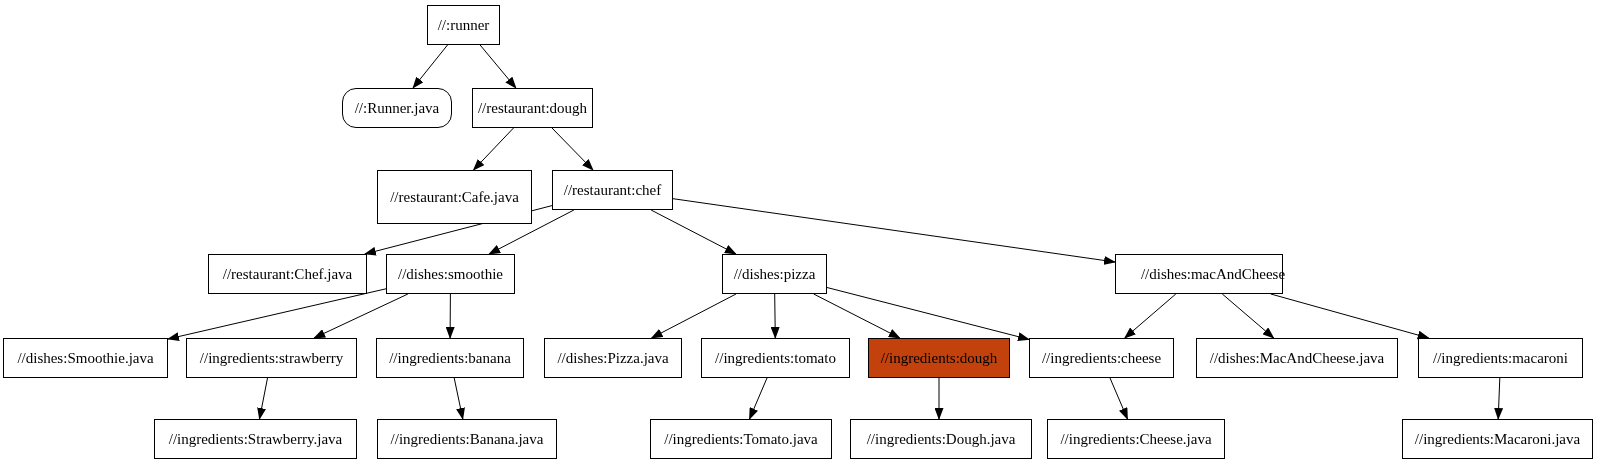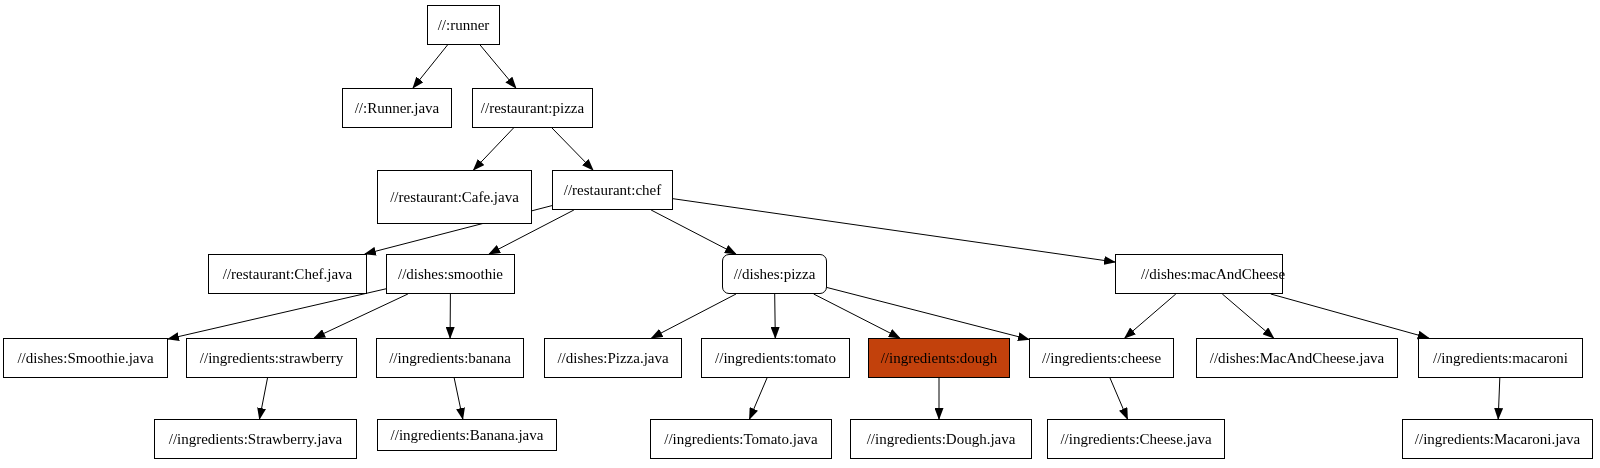--- a/index.html
+++ b/index.html
@@ -62,32 +62,32 @@
         <line x1="939.0" y1="378.0" x2="939.0" y2="419.0" stroke="#000000" stroke-width="1" marker-end="url(#arrow)"></line>
         <line x1="1110.0" y1="378.0" x2="1127.5" y2="419.0" stroke="#000000" stroke-width="1" marker-end="url(#arrow)"></line>
         <line x1="1175.8" y1="294.0" x2="1124.7" y2="338.0" stroke="#000000" stroke-width="1" marker-end="url(#arrow)"></line>
         <line x1="1222.3" y1="294.0" x2="1273.7" y2="338.0" stroke="#000000" stroke-width="1" marker-end="url(#arrow)"></line>
         <line x1="1270.8" y1="294.0" x2="1428.7" y2="338.0" stroke="#000000" stroke-width="1" marker-end="url(#arrow)"></line>
         <line x1="1499.8" y1="378.0" x2="1498.2" y2="419.0" stroke="#000000" stroke-width="1" marker-end="url(#arrow)"></line>
       </g>
   </svg>
   <div id="node-layer">
       <div class="node" style="left: 427px; top: 5px; width: 73px; height: 40px; background: rgb(255, 255, 255); border-color: rgb(0, 0, 0); color: rgb(0, 0, 0);">//:runner</div>
-      <div class="node" style="left: 342px; top: 88px; width: 110px; height: 40px; background: rgb(255, 255, 255); border-color: rgb(0, 0, 0); color: rgb(0, 0, 0);">//:Runner.java</div>
-      <div class="node" style="left: 472px; top: 88px; width: 121px; height: 40px; background: rgb(255, 255, 255); border-color: rgb(0, 0, 0); color: rgb(0, 0, 0);">//restaurant:pizza</div>
+      <div class="node" style="left: 342px; top: 88px; width: 110px; height: 40px; background: rgb(255, 255, 255); border-color: rgb(0, 0, 0); color: rgb(0, 0, 0); border-radius: 14px;">//:Runner.java</div>
+      <div class="node" style="left: 472px; top: 88px; width: 121px; height: 40px; background: rgb(255, 255, 255); border-color: rgb(0, 0, 0); color: rgb(0, 0, 0);">//restaurant:dough</div>
       <div class="node" style="left: 377px; top: 170px; width: 155px; height: 54px; background: rgb(255, 255, 255); border-color: rgb(0, 0, 0); color: rgb(0, 0, 0);">//restaurant:Cafe.java</div>
       <div class="node" style="left: 552px; top: 170px; width: 121px; height: 40px; background: rgb(255, 255, 255); border-color: rgb(0, 0, 0); color: rgb(0, 0, 0);">//restaurant:chef</div>
       <div class="node" style="left: 208px; top: 254px; width: 159px; height: 40px; background: rgb(255, 255, 255); border-color: rgb(0, 0, 0); color: rgb(0, 0, 0);">//restaurant:Chef.java</div>
       <div class="node" style="left: 386px; top: 254px; width: 129px; height: 40px; background: rgb(255, 255, 255); border-color: rgb(0, 0, 0); color: rgb(0, 0, 0);">//dishes:smoothie</div>
       <div class="node" style="left: 3px; top: 338px; width: 165px; height: 40px; background: rgb(255, 255, 255); border-color: rgb(0, 0, 0); color: rgb(0, 0, 0);">//dishes:Smoothie.java</div>
       <div class="node" style="left: 186px; top: 338px; width: 171px; height: 40px; background: rgb(255, 255, 255); border-color: rgb(0, 0, 0); color: rgb(0, 0, 0);">//ingredients:strawberry</div>
       <div class="node" style="left: 154px; top: 419px; width: 203px; height: 40px; background: rgb(255, 255, 255); border-color: rgb(0, 0, 0); color: rgb(0, 0, 0);">//ingredients:Strawberry.java</div>
       <div class="node" style="left: 376px; top: 338px; width: 148px; height: 40px; background: rgb(255, 255, 255); border-color: rgb(0, 0, 0); color: rgb(0, 0, 0);">//ingredients:banana</div>
-      <div class="node" style="left: 377px; top: 419px; width: 180px; height: 32px; background: rgb(255, 255, 255); border-color: rgb(0, 0, 0); color: rgb(0, 0, 0);">//ingredients:Banana.java</div>
-      <div class="node" style="left: 722px; top: 254px; width: 105px; height: 40px; background: rgb(255, 255, 255); border-color: rgb(0, 0, 0); color: rgb(0, 0, 0); border-radius: 7px;">//dishes:pizza</div>
+      <div class="node" style="left: 377px; top: 419px; width: 180px; height: 40px; background: rgb(255, 255, 255); border-color: rgb(0, 0, 0); color: rgb(0, 0, 0);">//ingredients:Banana.java</div>
+      <div class="node" style="left: 722px; top: 254px; width: 105px; height: 40px; background: rgb(255, 255, 255); border-color: rgb(0, 0, 0); color: rgb(0, 0, 0);">//dishes:pizza</div>
       <div class="node" style="left: 544px; top: 338px; width: 138px; height: 40px; background: rgb(255, 255, 255); border-color: rgb(0, 0, 0); color: rgb(0, 0, 0);">//dishes:Pizza.java</div>
       <div class="node" style="left: 701px; top: 338px; width: 149px; height: 40px; background: rgb(255, 255, 255); border-color: rgb(0, 0, 0); color: rgb(0, 0, 0);">//ingredients:tomato</div>
       <div class="node" style="left: 650px; top: 419px; width: 182px; height: 40px; background: rgb(255, 255, 255); border-color: rgb(0, 0, 0); color: rgb(0, 0, 0);">//ingredients:Tomato.java</div>
       <div class="node" style="left: 868px; top: 338px; width: 142px; height: 40px; background: #c2410c; border-color: rgb(0, 0, 0); color: rgb(0, 0, 0);">//ingredients:dough</div>
       <div class="node" style="left: 850px; top: 419px; width: 182px; height: 40px; background: rgb(255, 255, 255); border-color: rgb(0, 0, 0); color: rgb(0, 0, 0);">//ingredients:Dough.java</div>
       <div class="node" style="left: 1029px; top: 338px; width: 145px; height: 40px; background: rgb(255, 255, 255); border-color: rgb(0, 0, 0); color: rgb(0, 0, 0);">//ingredients:cheese</div>
       <div class="node" style="left: 1047px; top: 419px; width: 178px; height: 40px; background: rgb(255, 255, 255); border-color: rgb(0, 0, 0); color: rgb(0, 0, 0);">//ingredients:Cheese.java</div>
       <div class="node" style="left: 1115px; top: 254px; width: 168px; height: 40px; background: rgb(255, 255, 255); border-color: rgb(0, 0, 0); color: rgb(0, 0, 0); padding-left: 28px;">//dishes:macAndCheese</div>
       <div class="node" style="left: 1196px; top: 338px; width: 202px; height: 40px; background: rgb(255, 255, 255); border-color: rgb(0, 0, 0); color: rgb(0, 0, 0);">//dishes:MacAndCheese.java</div>
       <div class="node" style="left: 1418px; top: 338px; width: 165px; height: 40px; background: rgb(255, 255, 255); border-color: rgb(0, 0, 0); color: rgb(0, 0, 0);">//ingredients:macaroni</div>

